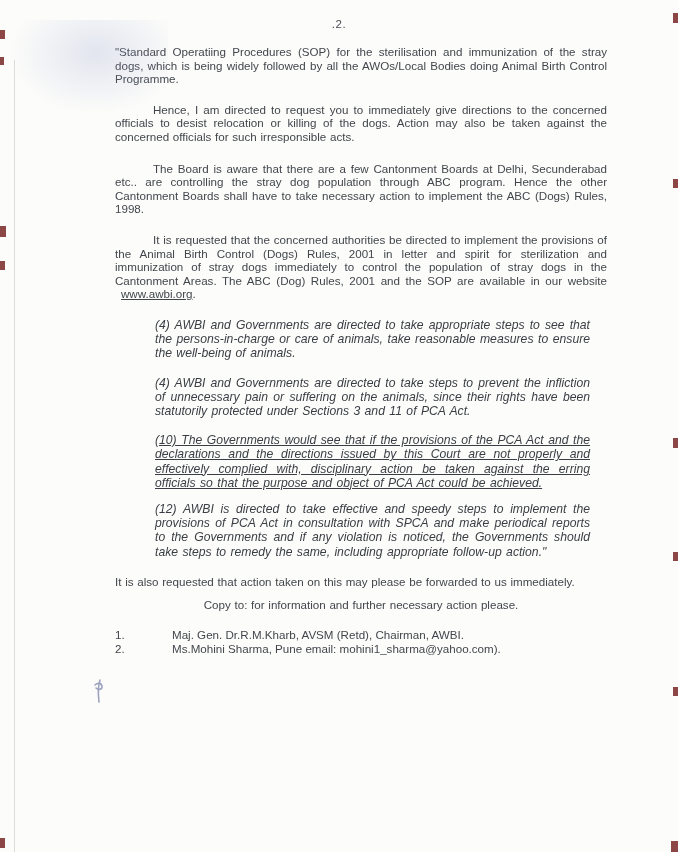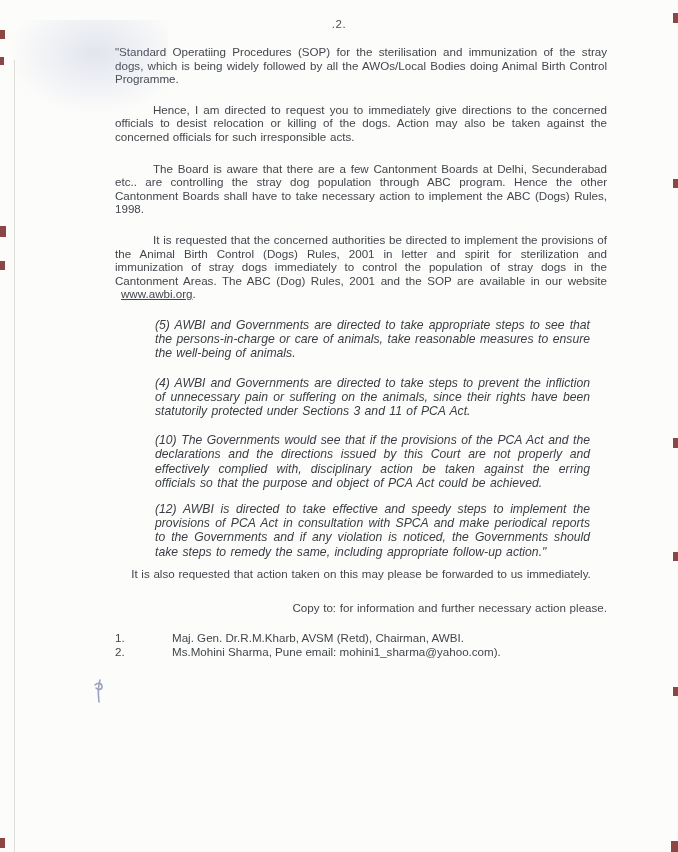--- a/index.html
+++ b/index.html
@@ -42,39 +42,39 @@
   .link{text-decoration:underline;cursor:pointer;color:#42464c;margin-left:6px;}
   .quote{
     font-style:italic;
     font-size:12.2px;
     line-height:14.2px;
     text-align:justify;
     color:#3a3e44;
     margin:0 17px 15px 40px;
     word-spacing:1px;
   }
-  .quote.q10{margin-bottom:12px;}
-  .quote.q12{margin-bottom:8px;}
-  .closing{margin-bottom:21px;text-align:center;}
+  .quote.q10{margin-bottom:12px;text-decoration:underline;}
+  .quote.q12{margin-bottom:16px;}
+  .closing{margin-bottom:10px;text-align:left;}
   .signoff{
     width:172px;
     margin-left:auto;
     margin-right:-10px;
     text-align:center;
     font-size:11.6px;
     line-height:13.6px;
     color:#42464c;
     margin-bottom:14px;
   }
   .signature{
     display:block;
     margin:-1px auto -1px auto;
     height:20px;width:84px;
   }
-  .copyto{margin-bottom:16px;text-align:right;}
+  .copyto{margin-bottom:16px;text-align:center;}
   .copy-list{font-size:11.6px;line-height:14.5px;color:#42464c;}
   .copy-row{display:flex;}
   .copy-row .num{width:45px;flex:0 0 45px;}
   .copy-row .txt{flex:1;margin-left:12px;}
   
   .edge-line{
     position:absolute;left:14px;top:60px;bottom:0;width:1px;
     background:rgba(150,150,148,0.30);
   }
   .smudge{
@@ -110,21 +110,21 @@
 
     <p class="body p1">"Standard Operatiing Procedures (SOP) for the sterilisation and immunization of the stray dogs, which is being widely followed by all the AWOs/Local Bodies doing Animal Birth Control Programme.</p>
 
     <p class="body ind mb18">Hence, I am directed to request you to immediately give directions to the concerned officials to desist relocation or killing of the dogs. Action may also be taken against the concerned officials for such irresponsible acts.</p>
 
     <p class="body ind">The Board is aware that there are a few Cantonment Boards at Delhi, Secunderabad etc.. are controlling the stray dog population through ABC program. Hence the other Cantonment Boards shall have to take necessary action to implement the ABC (Dogs) Rules, 1998.</p>
 
     <p class="body ind"><span>It is requested that the concerned authorities be directed to implement the provisions of the Animal Birth Control (Dogs) Rules, 2001 in letter and spirit for sterilization and immunization of stray dogs immediately to control the population of stray dogs in the Cantonment Areas. The ABC (Dog) Rules, 2001 and the SOP are available in our website </span><span class="link">www.awbi.org</span><span>.</span></p>
 
 
-    <p class="quote">(5) AWBI and Governments are directed to take appropriate steps to see that the persons-in-charge or care of animals, take reasonable measures to ensure the well-being of animals.</p>
+    <p class="quote">(4) AWBI and Governments are directed to take appropriate steps to see that the persons-in-charge or care of animals, take reasonable measures to ensure the well-being of animals.</p>
     <p class="quote">(4) AWBI and Governments are directed to take steps to prevent the infliction of unnecessary pain or suffering on the animals, since their rights have been statutorily protected under Sections 3 and 11 of PCA Act.</p>
     <p class="quote q10">(10) The Governments would see that if the provisions of the PCA Act and the declarations and the directions issued by this Court are not properly and effectively complied with, disciplinary action be taken against the erring officials so that the purpose and object of PCA Act could be achieved.</p>
     <p class="quote q12">(12) AWBI is directed to take effective and speedy steps to implement the provisions of PCA Act in consultation with SPCA and make periodical reports to the Governments and if any violation is noticed, the Governments should take steps to remedy the same, including appropriate follow-up action."</p>
 
     <p class="body closing">It is also requested that action taken on this may please be forwarded to us immediately.</p>
 
 
     <p class="body copyto">Copy to: for information and further necessary action please.</p>
 
     <div class="copy-list">

